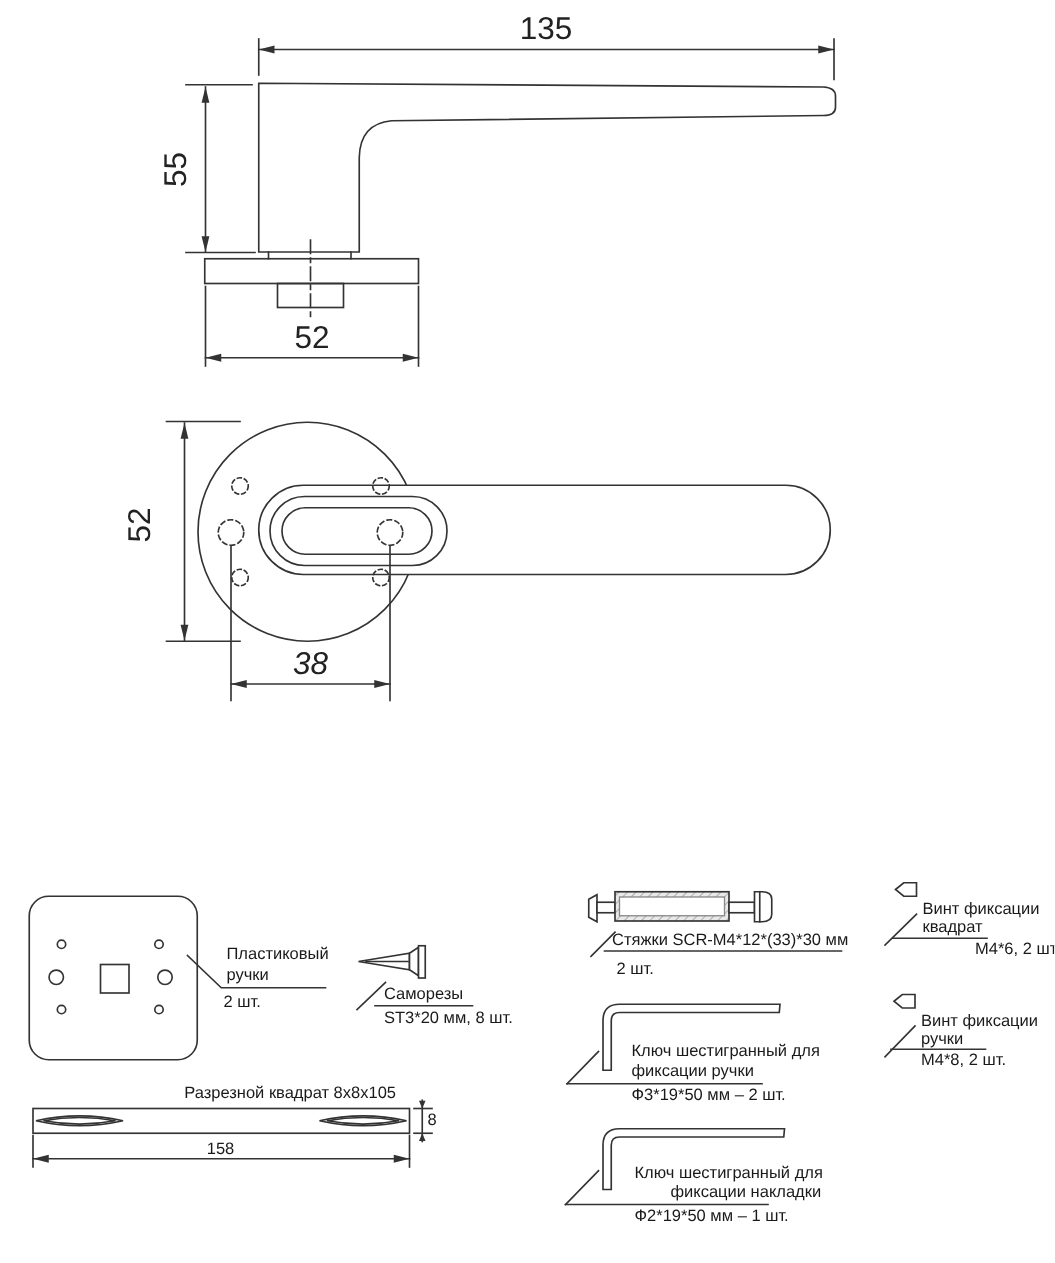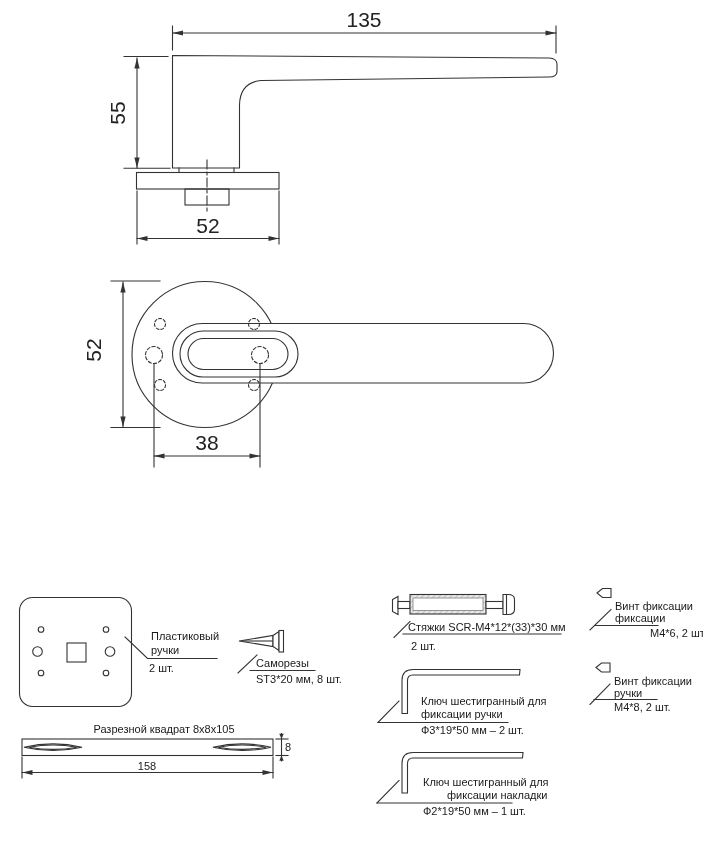--- a/index.html
+++ b/index.html
@@ -161,45 +161,45 @@
         <polygon points="273,772.5 262.5,769.9 262.5,775.1" fill="#333" stroke="none"></polygon>
       </g>
 
     </g>
   </svg>
 
   <div class="txt dim ctr" style="left:338px;top:9px;width:52px;">135</div>
   <div class="txt dim ctr rot" style="left:96px;top:102px;width:44px;height:22px;">55</div>
   <div class="txt dim ctr" style="left:182px;top:215px;width:52px;">52</div>
   <div class="txt dim ctr rot" style="left:68px;top:339px;width:52px;height:22px;">52</div>
-  <div class="txt dim ctr" style="left:181px;top:432px;width:52px;">38</div>
+  <div class="txt dim ctr" style="left:181px;top:432px;width:52px;font-style:italic;">38</div>
 
   <div class="txt lbl" style="left:151px;top:631px;">Пластиковый</div>
   <div class="txt lbl" style="left:151px;top:645px;">ручки</div>
   <div class="txt lbl" style="left:149px;top:663px;">2 шт.</div>
 
   <div class="txt lbl" style="left:256px;top:658px;">Саморезы</div>
   <div class="txt lbl" style="left:256px;top:674px;">ST3*20 мм, 8 шт.</div>
 
   <div class="txt lbl" style="left:408px;top:622px;">Стяжки SCR-M4*12*(33)*30 мм</div>
   <div class="txt lbl" style="left:411px;top:641px;">2 шт.</div>
 
   <div class="txt lbl" style="left:615px;top:601px;">Винт фиксации</div>
-  <div class="txt lbl" style="left:615px;top:613px;">фиксации</div>
+  <div class="txt lbl" style="left:615px;top:613px;">квадрат</div>
   <div class="txt lbl" style="left:638px;top:628px;padding-left:12px;">M4*6, 2 шт.</div>
 
   <div class="txt lbl" style="left:614px;top:676px;">Винт фиксации</div>
   <div class="txt lbl" style="left:614px;top:688px;">ручки</div>
   <div class="txt lbl" style="left:614px;top:702px;">M4*8, 2 шт.</div>
 
   <div class="txt lbl" style="left:421px;top:696px;">Ключ шестигранный для</div>
   <div class="txt lbl" style="left:421px;top:709px;">фиксации ручки</div>
   <div class="txt lbl" style="left:421px;top:725px;">Ф3*19*50 мм – 2 шт.</div>
 
   <div class="txt lbl" style="left:423px;top:777px;">Ключ шестигранный для</div>
   <div class="txt lbl" style="left:423px;top:790px;margin-left:24px;">фиксации накладки</div>
   <div class="txt lbl" style="left:423px;top:806px;">Ф2*19*50 мм – 1 шт.</div>
 
-  <div class="txt lbl ctr" style="left:64px;top:724px;width:200px;">Разрезной квадрат 8x8x105</div>
+  <div class="txt lbl ctr" style="left:64px;top:724px;width:200px;text-align:right;">Разрезной квадрат 8x8x105</div>
   <div class="txt lbl" style="left:285px;top:742px;">8</div>
   <div class="txt lbl ctr" style="left:122px;top:761px;width:50px;">158</div>
 
 </div>
 
 </body></html>

